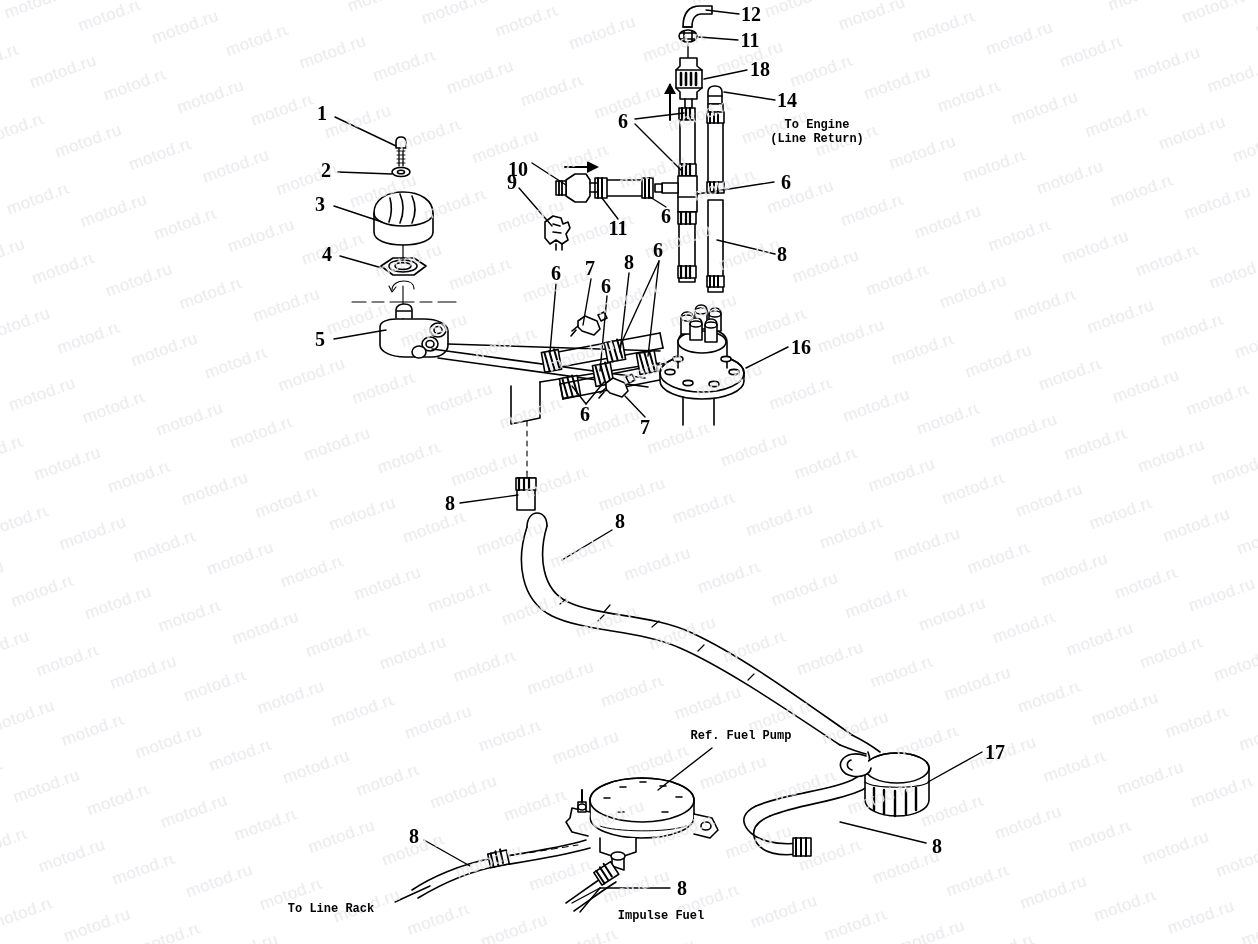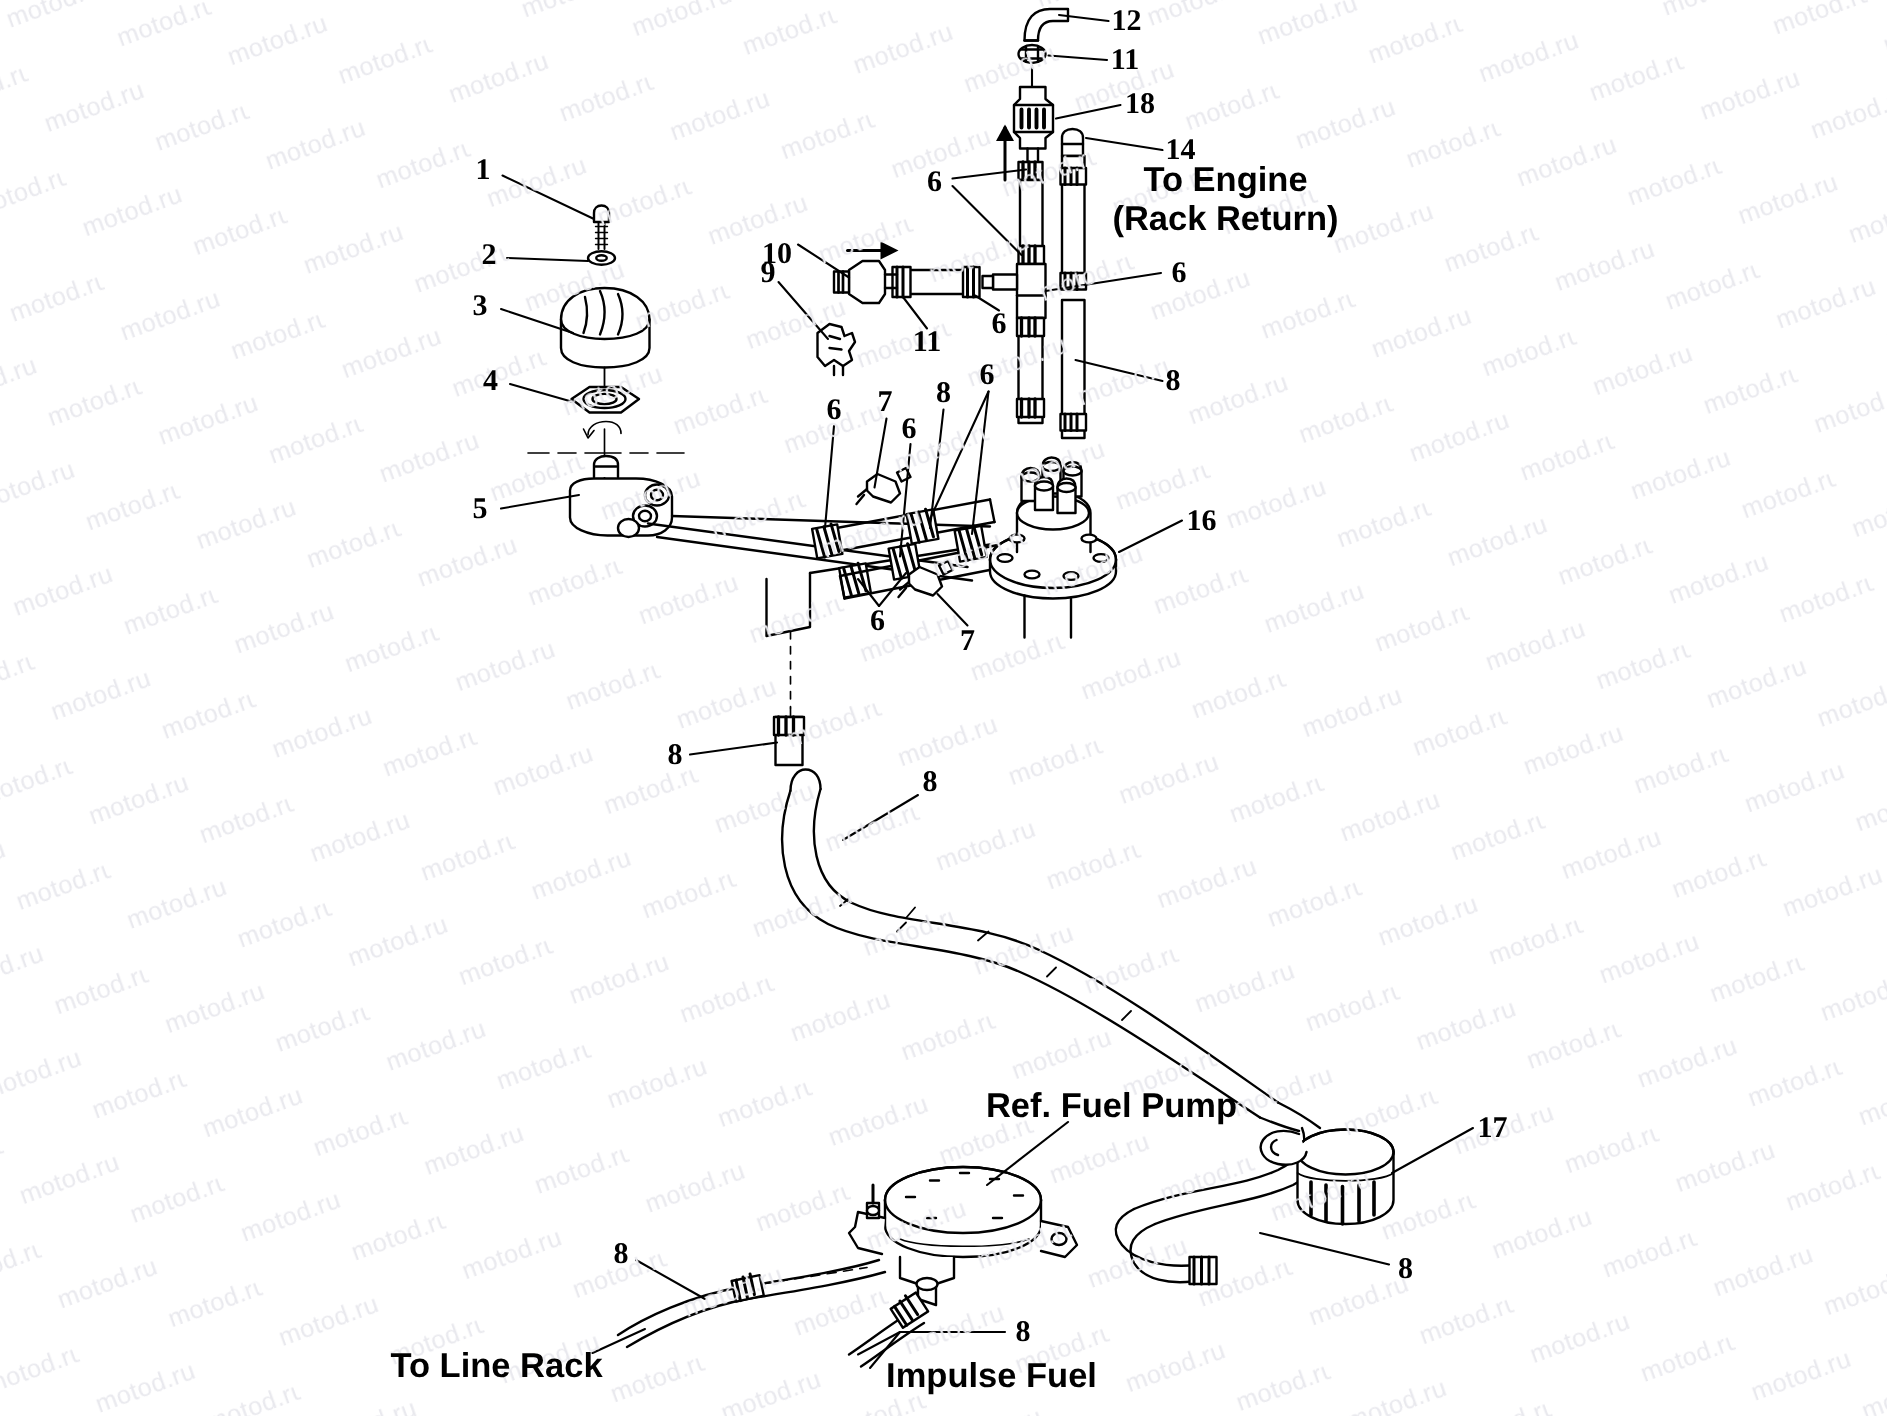--- a/index.html
+++ b/index.html
@@ -33,23 +33,23 @@
     font-family:Liberation Serif, serif;
     font-weight:bold;
     font-size:20px;
     color:#000000;
     line-height:1;
     white-space:nowrap;
     transform:translate(-50%,-50%);
   }
   .text-note{
     position:absolute;
-    font-family:Liberation Sans, sans-serif;
+    font-family:Liberation Mono, monospace;
     font-weight:bold;
-    font-size:23px;
+    font-size:12px;
     color:#000000;
     line-height:1.15;
     white-space:nowrap;
     text-align:center;
     transform:translate(-50%,-50%);
   }
   .wm{
     font-family:"Liberation Sans", sans-serif;
     font-size:17px;
     fill:#e9e9ee;
@@ -450,20 +450,20 @@
     <div class="callout" style="left:801px;top:347px;text-align:right;">16</div>
     <div class="callout" style="left:450px;top:503px;">8</div>
     <div class="callout" style="left:620px;top:521px;">8</div>
     <div class="callout" style="left:995px;top:752px;text-align:right;">17</div>
     <div class="callout" style="left:937px;top:846px;">8</div>
     <div class="callout" style="left:414px;top:836px;">8</div>
     <div class="callout" style="left:682px;top:888px;">8</div>
 
     <div class="text-note" style="left:817px;top:133px;">
       <div>To Engine</div>
-      <div>(Rack Return)</div>
+      <div>(Line Return)</div>
     </div>
     <div class="text-note" style="left:741px;top:737px;">Ref. Fuel Pump</div>
     <div class="text-note" style="left:331px;top:910px;">To Line Rack</div>
     <div class="text-note" style="left:661px;top:917px;">Impulse Fuel</div>
 
   </div>
 </div>
 
 </body></html>

